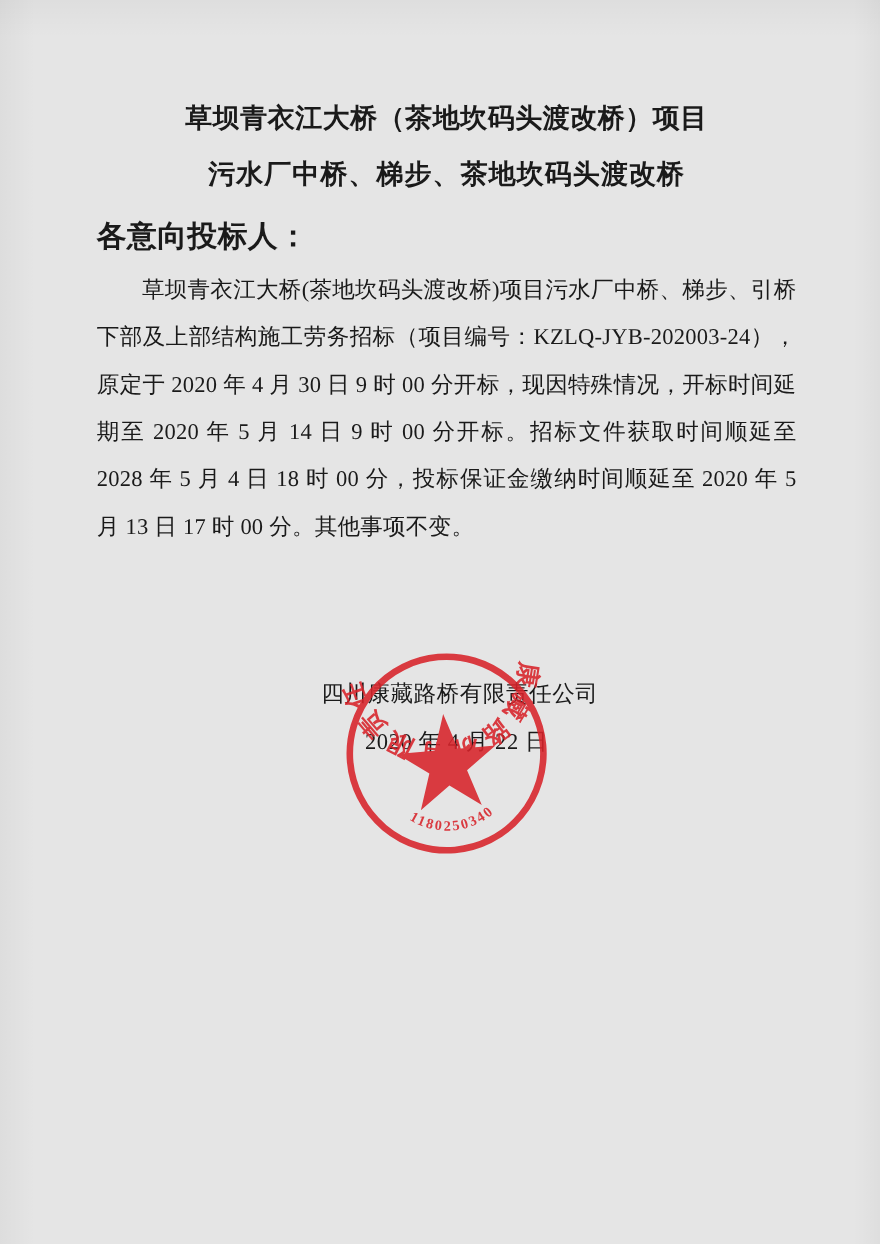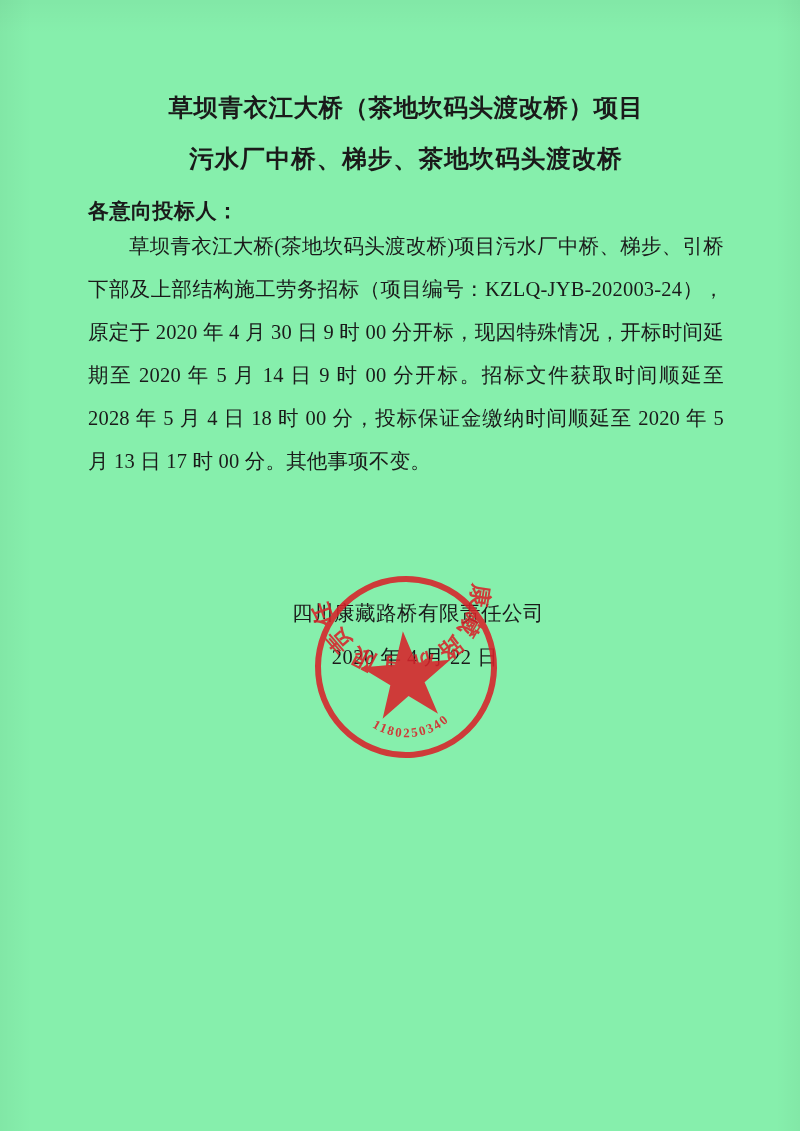--- a/index.html
+++ b/index.html
@@ -11,21 +11,21 @@
     width: 800px;
     height: 1131px;
     font-family: "Liberation Serif", "DejaVu Serif", serif;
     color: #1a1a1a;
     position: relative;
     overflow: hidden;
   }
   .page {
     position: absolute;
     inset: 0;
-    background: #86efac;
+    background: #e5e5e5;
   }
   
   .page::before {
     content: "";
     position: absolute;
     inset: 0;
     background:
       linear-gradient(to right, rgba(0,0,0,0.035), rgba(0,0,0,0) 4%),
       linear-gradient(to left, rgba(0,0,0,0.03), rgba(0,0,0,0) 3%),
       linear-gradient(to bottom, rgba(0,0,0,0.03), rgba(0,0,0,0) 3%);
@@ -43,23 +43,24 @@
   .title-line {
     font-size: 24.5px;
     font-weight: bold;
     letter-spacing: 0.5px;
     line-height: 1.0;
     margin-bottom: 26px;
     white-space: nowrap;
   }
   .title-line:nth-child(2) { letter-spacing: 1px; }
   .salutation {
-    font-size: 21px;
+    font-size: 27px;
     font-weight: bold;
     margin-top: 22px;
+    margin-bottom: 10px;
     letter-spacing: 0.5px;
   }
   .body-text {
     font-size: 20.5px;
     line-height: 43px;
     text-align: justify;
     text-justify: inter-ideograph;
     text-indent: 41px;
     letter-spacing: 0.2px;
   }

